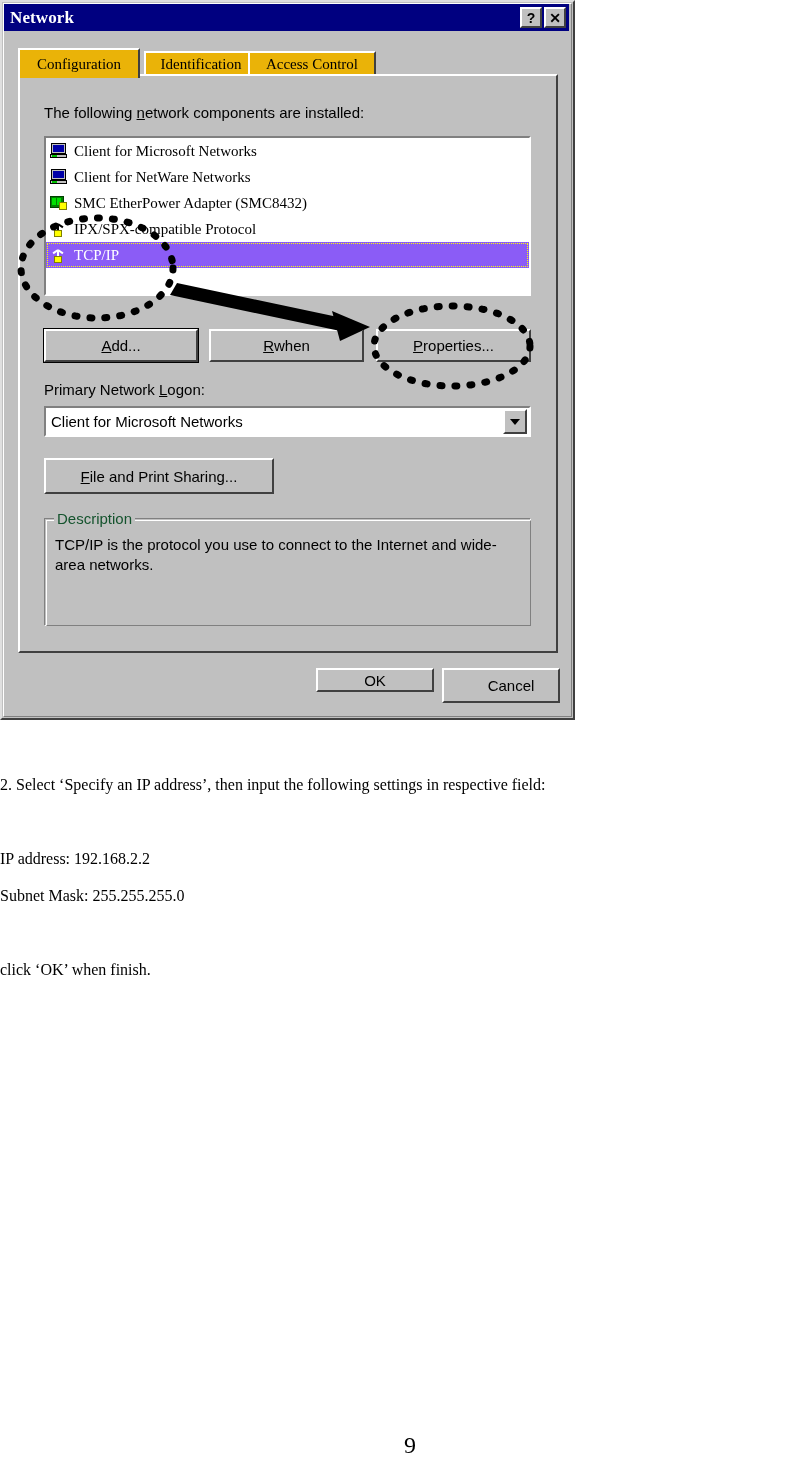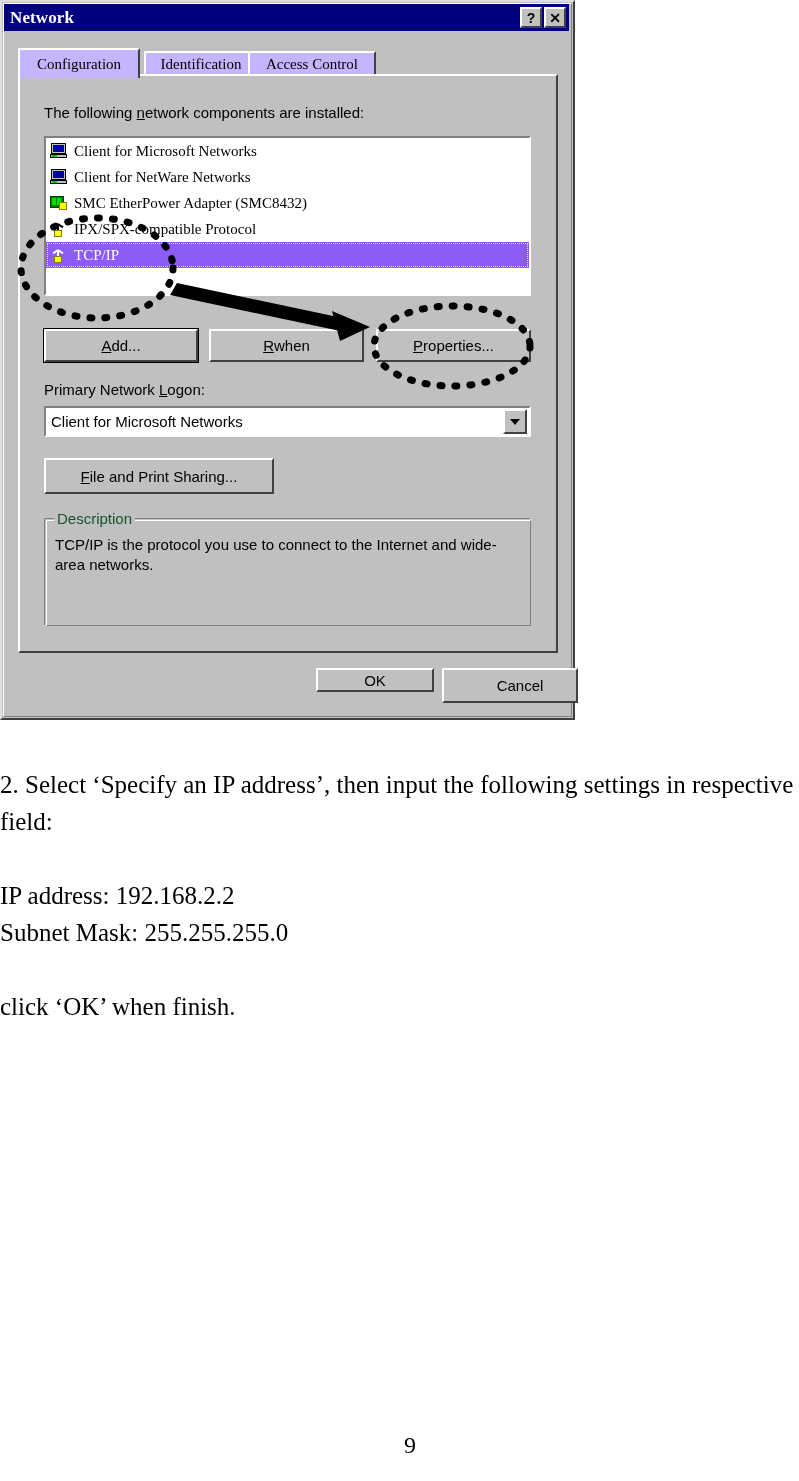--- a/index.html
+++ b/index.html
@@ -95,21 +95,21 @@
     position: absolute;
     left: 18px;
     top: 48px;
     width: 540px;
     height: 28px;
   }
   .tab {
     position: absolute;
     top: 3px;
     height: 25px;
-    background: #c4b5fd;
+    background: #eab308;
     box-sizing: border-box;
     border-top: 2px solid #ffffff;
     border-left: 2px solid #ffffff;
     border-right: 2px solid #404040;
     display: flex;
     align-items: center;
     justify-content: center;
     font-size: 15px;
     color: #000000;
     padding: 0 7px;
@@ -378,21 +378,21 @@
     pointer-events: none;
   }
 
   
   .doc {
     position: absolute;
     left: 0px;
     top: 766px;
     width: 799px;
     font-family: "Liberation Serif", serif;
-    font-size: 25px;
+    font-size: 16px;
     line-height: 37px;
     color: #000000;
   }
   .doc p { margin: 0; }
   .doc .gap { height: 37px; }
 
   .pageno {
     position: absolute;
     left: 0;
     top: 1432px;
@@ -504,21 +504,21 @@
       <span class="u">F</span>
       <span>ile and Print Sharing...</span>
     </div>
 
   <div class="groupbox">
     <span class="gb-title">Description</span>
     <span class="gb-body">TCP/IP is the protocol you use to connect to the Internet and wide-area networks.</span>
   </div>
 
   <div class="btn" style="left:316px; top:668px; width:118px; height:24px;">OK</div>
-  <div class="btn" style="left:442px; top:668px; width:136px; height:35px;padding-left:20px;">Cancel</div>
+  <div class="btn" style="left:442px; top:668px; width:118px; height:35px;padding-left:20px;">Cancel</div>
 
   <svg class="annot" viewBox="0 0 575 720" width="575" height="720">
     <ellipse cx="97" cy="268" rx="76" ry="50" fill="none" stroke="#000000" stroke-width="7" stroke-dasharray="2 13" stroke-linecap="round"></ellipse>
     <ellipse cx="452" cy="346" rx="78" ry="40" fill="none" stroke="#000000" stroke-width="7" stroke-dasharray="2 13" stroke-linecap="round"></ellipse>
     <g>
       <path d="M 177,283 L 352,320 L 345,332 L 170,295 Z" fill="#000000"></path>
       <path d="M 370,327 L 332,311 L 340,341 Z" fill="#000000"></path>
     </g>
   </svg>
 

